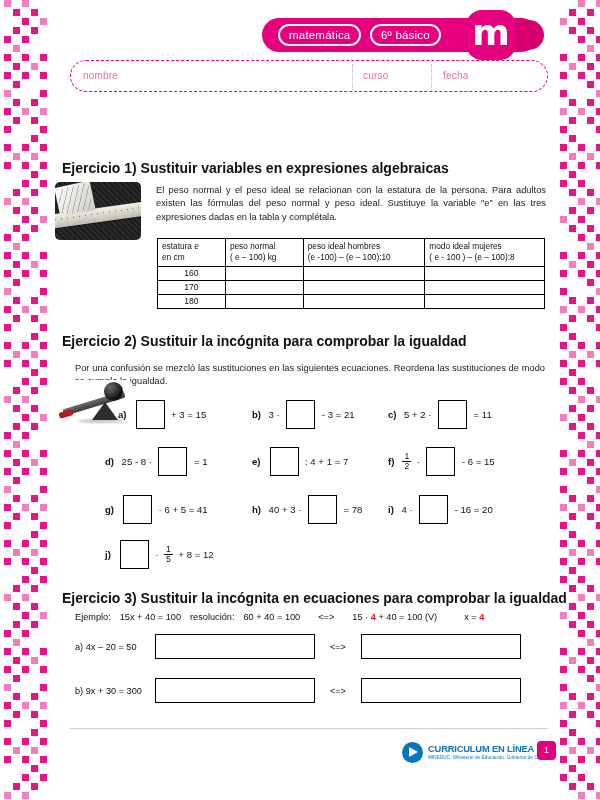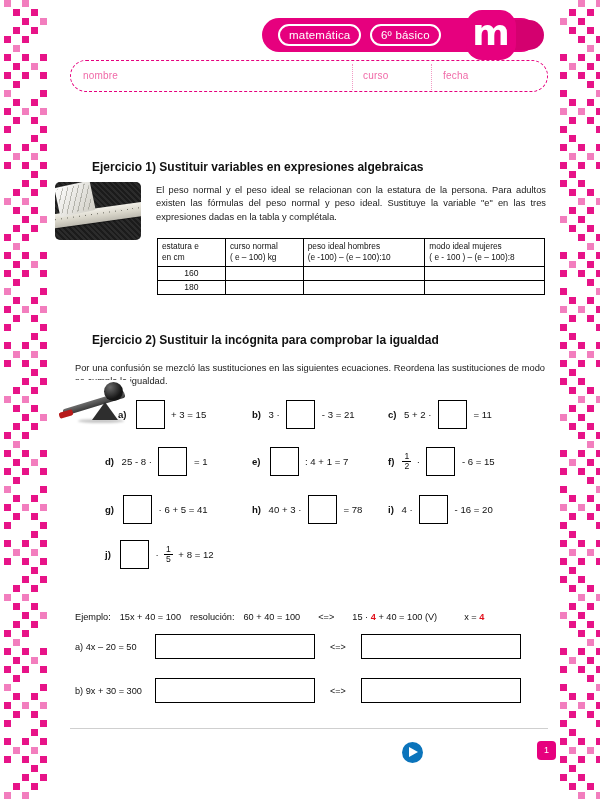--- a/index.html
+++ b/index.html
@@ -114,22 +114,22 @@
     font-size: 10.5px;
     font-weight: bold;
     color: #1a1a1a;
     line-height: 15px;
     letter-spacing: .1px;
   }
 
   
   .ex-heading {
     position: absolute;
-    left: 92px;
-    font-size: 12px;
+    left: 62px;
+    font-size: 14px;
     font-weight: bold;
     color: #111;
     white-space: nowrap;
   }
 
   .body-text {
     position: absolute;
     font-size: 9.3px;
     color: #1a1a1a;
     line-height: 13.4px;
@@ -763,39 +763,45 @@
   <div class="body-text" style="left:156px; top:184px; width:390px;">El peso normal y el peso ideal se relacionan con la estatura de la persona. Para adultos existen las fórmulas del peso normal y peso ideal. Sustituye la variable "e" en las tres expresiones dadas en la tabla y complétala.</div>
 
   <table class="data-table">
     <tbody>
         <tr>
       <td class="hdr col-a">
         <span>estatura  e</span><br>
         <span>en cm</span>
       </td>
       <td class="hdr col-b">
-        <span>curso normal</span><br>
+        <span>peso normal</span><br>
         <span>( e – 100) kg</span>
       </td>
       <td class="hdr col-c">
         <span>peso ideal hombres</span><br>
         <span>(e -100) – (e – 100):10</span>
       </td>
       <td class="hdr col-d">
         <span>modo ideal mujeres</span><br>
         <span>( e - 100 ) – (e – 100):8</span>
       </td>
     </tr>
     <tr>
       <td class="rowlabel">160</td>
       <td></td>
       <td></td>
       <td></td>
     </tr>
     <tr>
+      <td class="rowlabel">170</td>
+      <td></td>
+      <td></td>
+      <td></td>
+    </tr>
+    <tr>
       <td class="rowlabel">180</td>
       <td></td>
       <td></td>
       <td></td>
     </tr>
   </tbody>
     </table>
 
   <div class="ex-heading" style="top:333px;">Ejercicio 2) Sustituir la incógnita para comprobar la igualdad</div>
   <div class="body-text" style="left:75px; top:362px; width:470px;">Por una confusión se mezcló las sustituciones en las siguientes ecuaciones. Reordena las sustituciones de modo se cumpla la igualdad.</div>
@@ -870,20 +876,21 @@
     <span class="lbl">j)</span>
     <span class="ansbox"></span>
     <span class="tok">·</span>
     <span class="frac">
       <span class="num">1</span>
       <span class="den">5</span>
     </span>
     <span class="tok">+ 8 = 12</span>
   </div>
 
+  <div class="ex-heading" style="top:590px;">Ejercicio 3) Sustituir la incógnita en ecuaciones para comprobar la igualdad</div>
 
   <div class="ex3-example">
     <span>Ejemplo:</span><span class="sp"></span><span>15x + 40 = 100</span><span class="sp"></span><span>resolución:</span><span class="sp"></span><span>60 + 40 = 100</span><span class="sp"></span><span class="sp"></span><span>&lt;=&gt;</span><span class="sp"></span><span class="sp"></span><span>15 ·</span>
     <span class="red">4</span>
     <span>+ 40 = 100  (V)</span><span class="sp"></span><span class="sp"></span><span class="sp"></span><span>x =</span>
     <span class="red">4</span>
   </div>
 
   <div class="ex3-row" style="left:75px; top:634px;">
     <span class="eqlabel">a) 4x – 20 = 50</span>
@@ -895,16 +902,20 @@
   <div class="ex3-row" style="left:75px; top:678px;">
     <span class="eqlabel">b) 9x + 30 = 300</span>
     <span class="wide-box"></span>
     <span class="arrow-mid">&lt;=&gt;</span>
     <span class="wide-box"></span>
   </div>
 
   <div class="footer-rule"></div>
   <div class="cl-logo">
     <div class="cl-mark"></div>
+    <div class="cl-text">
+      <div class="cl-name">CURRICULUM EN LÍNEA</div>
+      <div class="cl-tag">MINEDUC. Ministerio de Educación. Gobierno de Chile</div>
+    </div>
   </div>
   <div class="page-badge">1</div>
 
 </div>
 
 </body></html>

